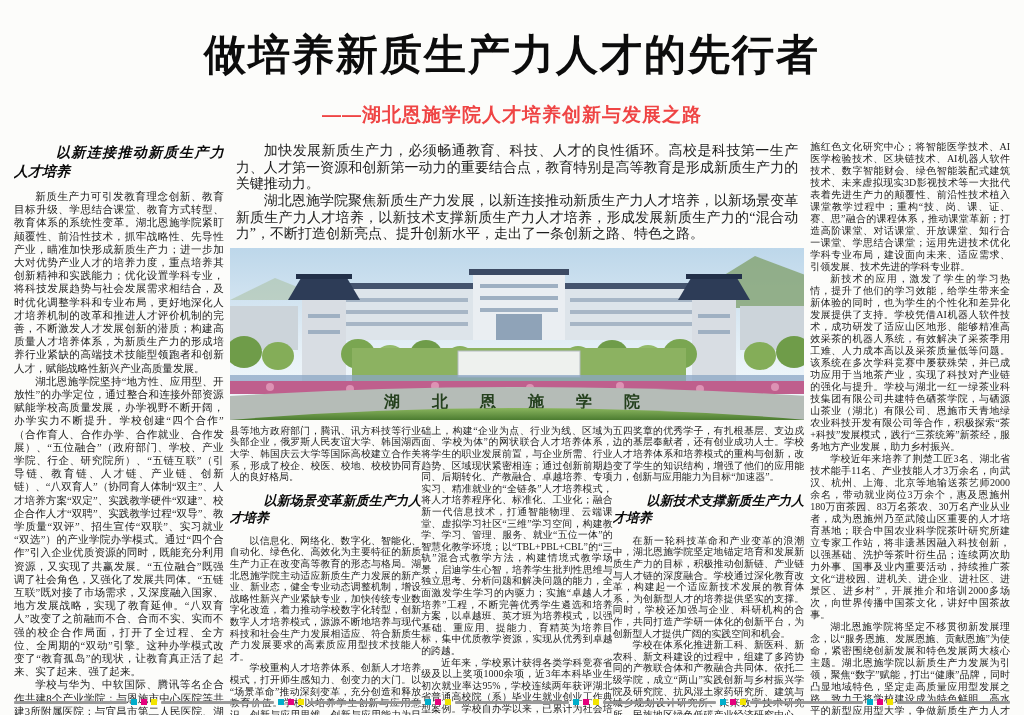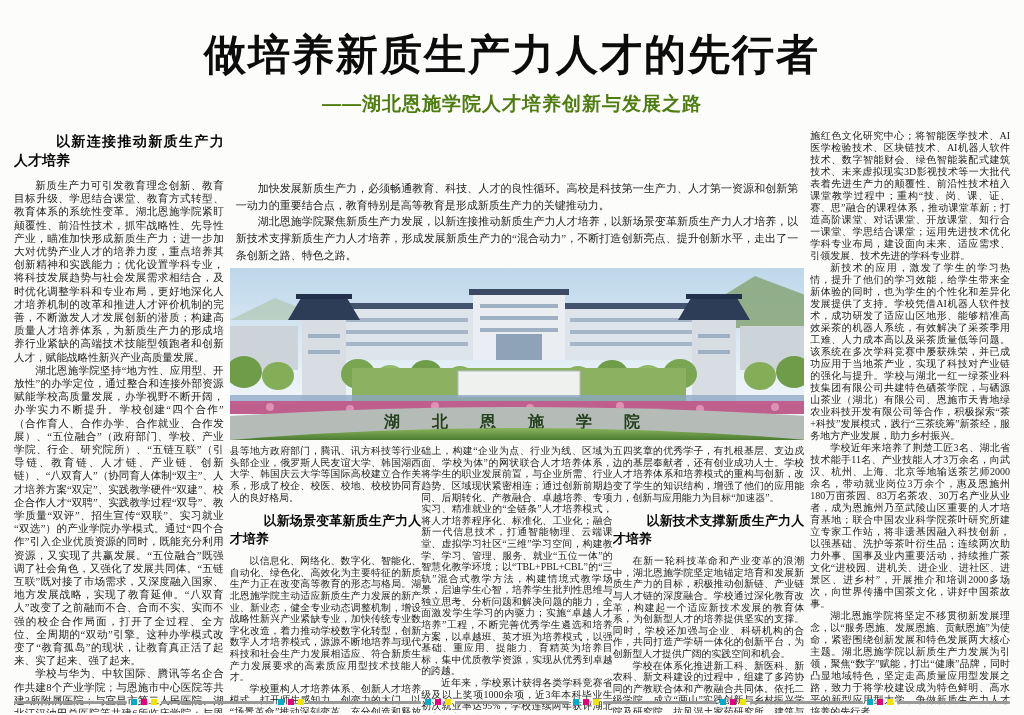--- a/index.html
+++ b/index.html
@@ -8,36 +8,36 @@
     margin:0 auto;color:#1c1c1c;
     font-family:"Liberation Serif","DejaVu Serif",serif;
   }
   .header{text-align:center;padding-top:32px;}
   .title{
     font-family:"Liberation Serif","DejaVu Serif",serif;
     font-weight:900;font-size:42px;line-height:1.1;color:#0c0c0c;letter-spacing:2px;
   }
   .subtitle{
     font-family:"Liberation Sans","DejaVu Sans",sans-serif;
-    font-weight:700;font-size:19px;color:#4d7c0f;margin-top:13px;letter-spacing:1px;
+    font-weight:700;font-size:19px;color:#ef4444;margin-top:24px;letter-spacing:1px;
   }
   .bodywrap{display:flex;gap:6px;margin:13px 14px 0;}
   .colA{width:211px;height:583px;overflow:hidden;font-size:10.6px;line-height:13.2px;text-align:justify;}
   .mid{width:578px;height:583px;display:flex;flex-direction:column;overflow:hidden;}
   .colE{width:201px;height:583px;overflow:hidden;font-size:10px;line-height:12px;text-align:justify;}
-  .intro{font-size:11px;line-height:16.6px;text-align:justify;padding:2px 6px 0;margin-top:48px;}
+  .intro{font-size:14px;line-height:16.6px;text-align:justify;padding:2px 6px 0;}
   .intro p{margin:0;text-indent:2em;}
   .photo{width:578px;height:172px;margin:5px 0 5px;display:block;}
   .midcols{flex:1;display:flex;overflow:hidden;}
   .midcol{flex:1;overflow:hidden;font-size:9.9px;line-height:11.6px;text-align:justify;}
   p.bp{margin:0;text-indent:2em;}
   p.cont{margin:0;text-indent:0;}
   h3.sec{
     font-family:"Liberation Sans","DejaVu Sans",sans-serif;
-    font-weight:700;color:#0a0a0a;margin:0 0 8px;
+    font-weight:700;color:#0a0a0a;margin:0 0 8px;font-style:italic;
   }
   .colA h3.sec{font-size:14px;line-height:1.35;text-indent:3em;margin:2px 0 9px;}
   .midcol h3.sec{font-size:13px;line-height:1.35;text-indent:2.6em;margin:9px 0 8px;}
   .regstrip{position:absolute;left:14px;right:14px;bottom:10px;display:flex;align-items:center;gap:4px;}
   .regbar{flex:1;height:3px;background:var(--bar_gray,#9b9b9b);border-radius:1px;}
   .regsq{width:6px;height:6px;flex:0 0 auto;}
   .regsq.c{background:var(--reg_cyan,#00aecb);}
   .regsq.m{background:var(--reg_magenta,#e5007d);}
   .regsq.y{background:var(--reg_yellow,#f2e400);}
 </style>

